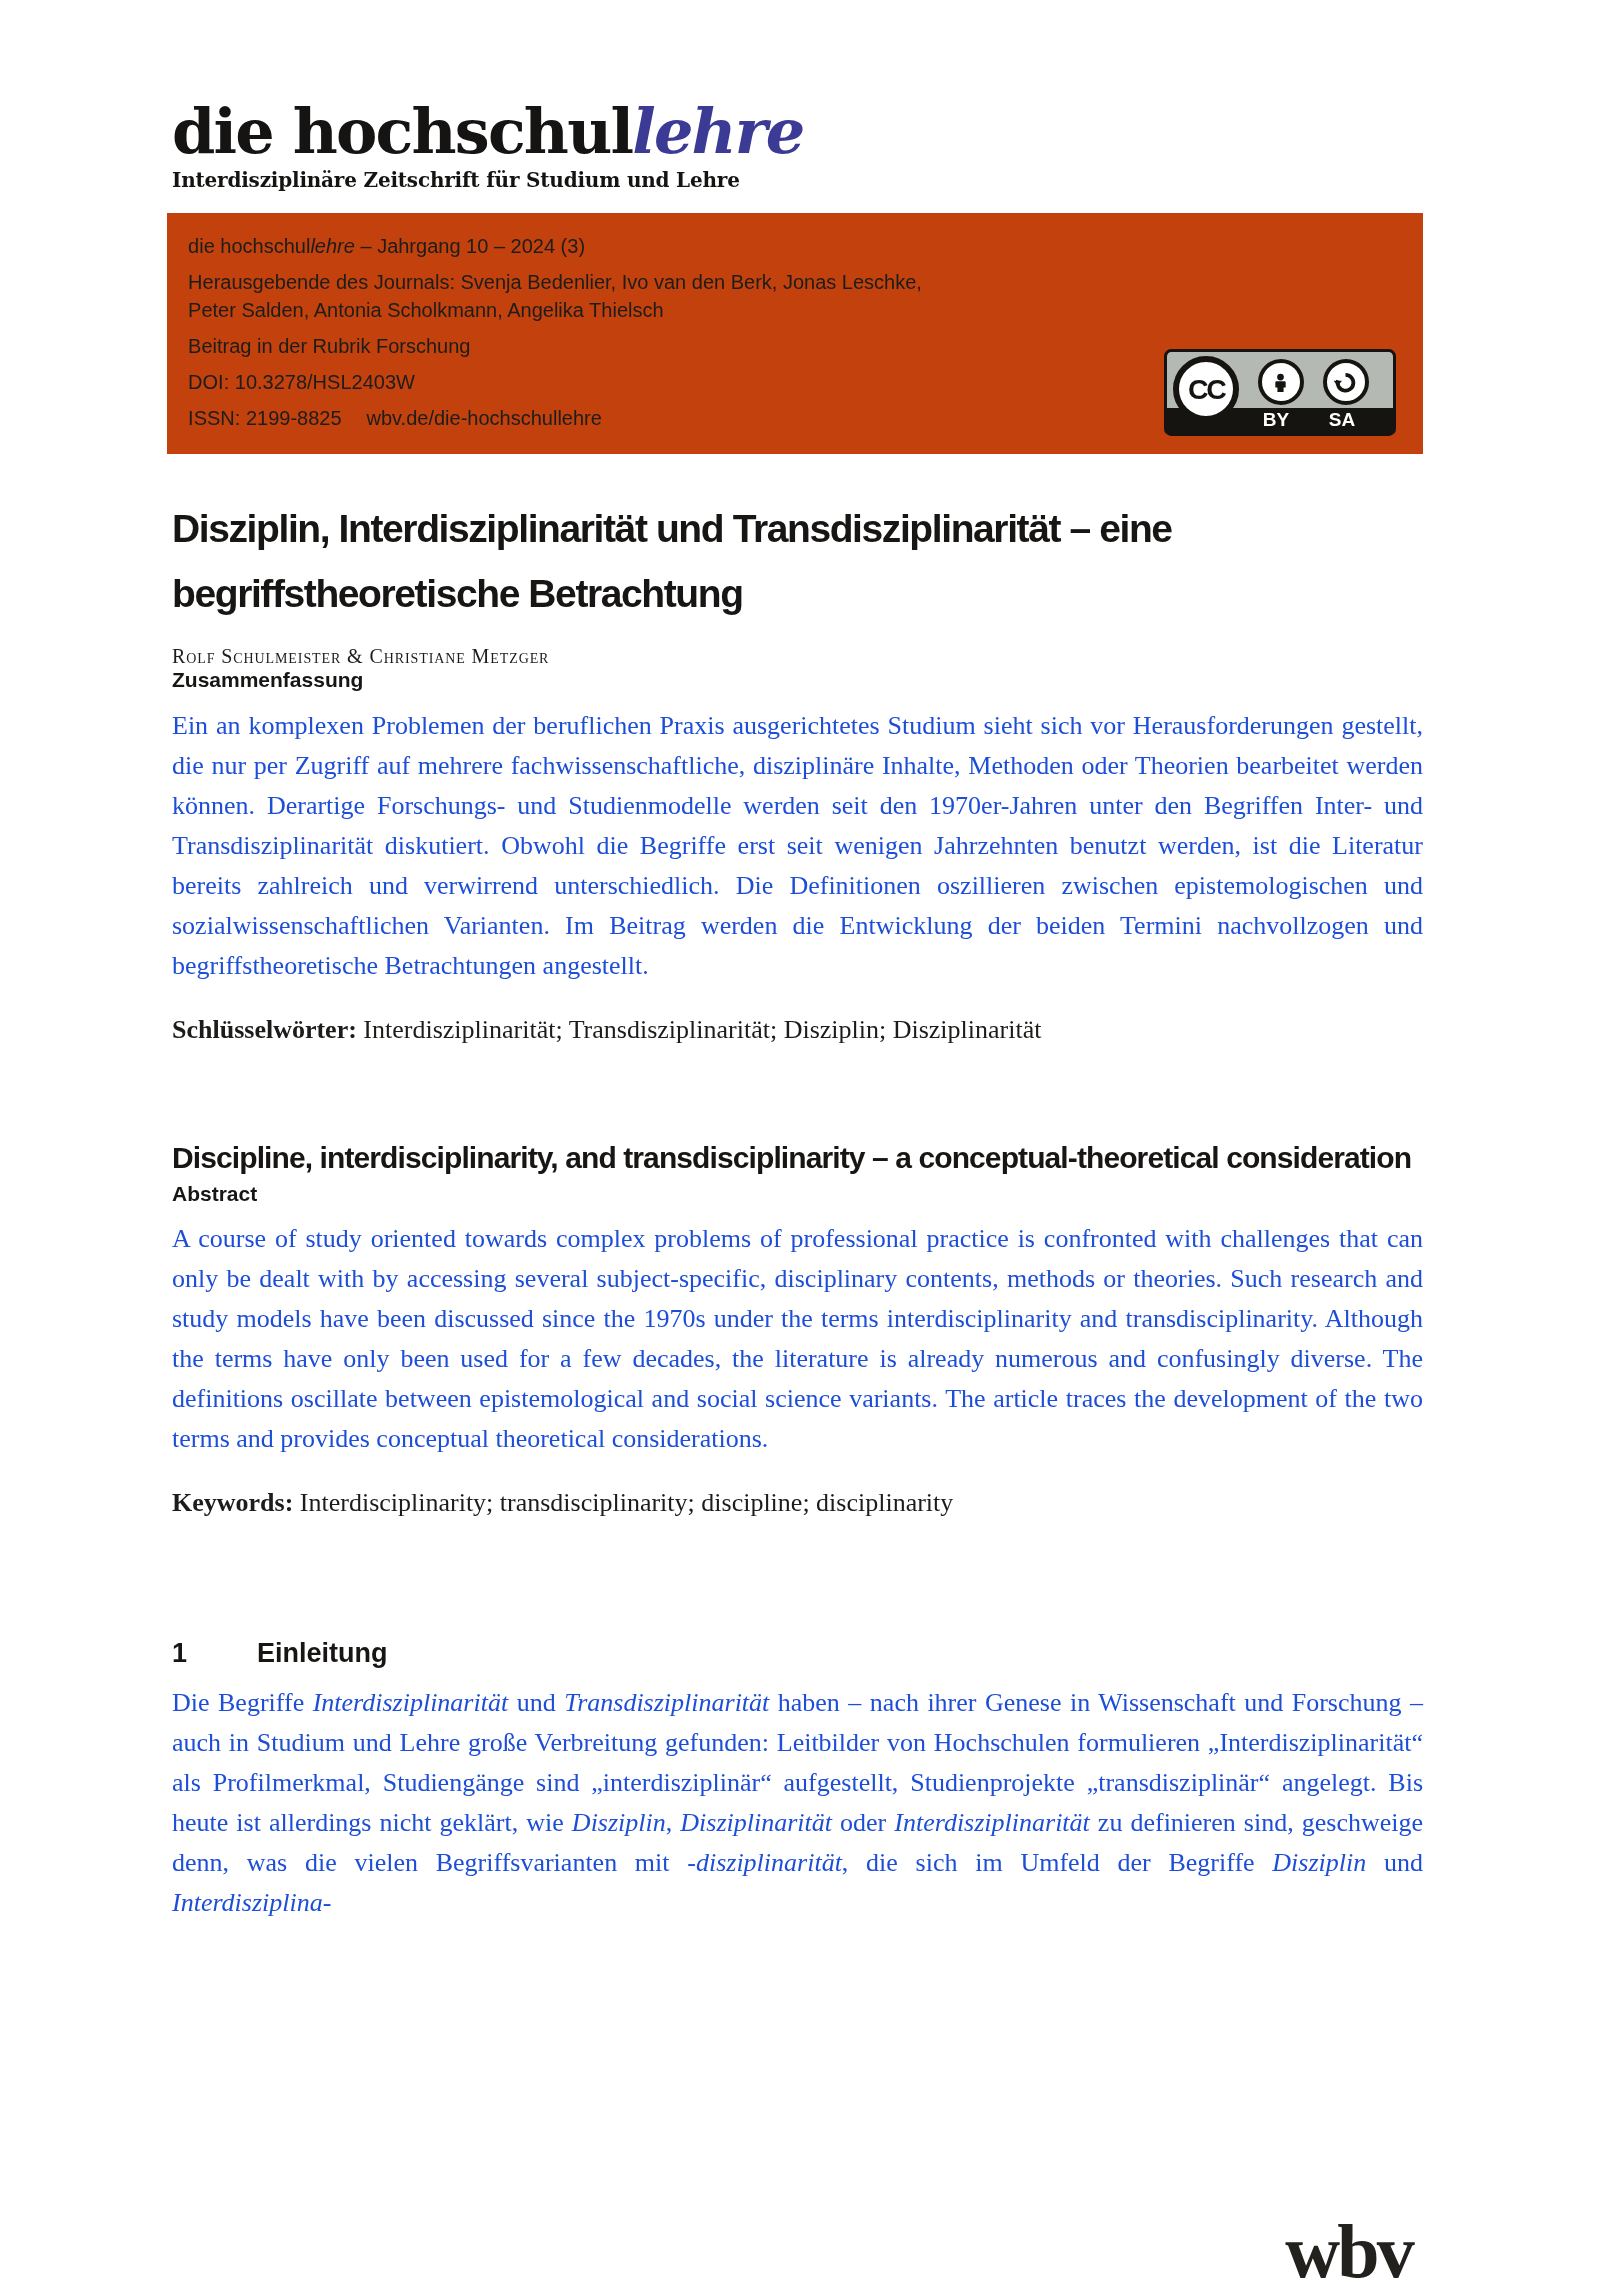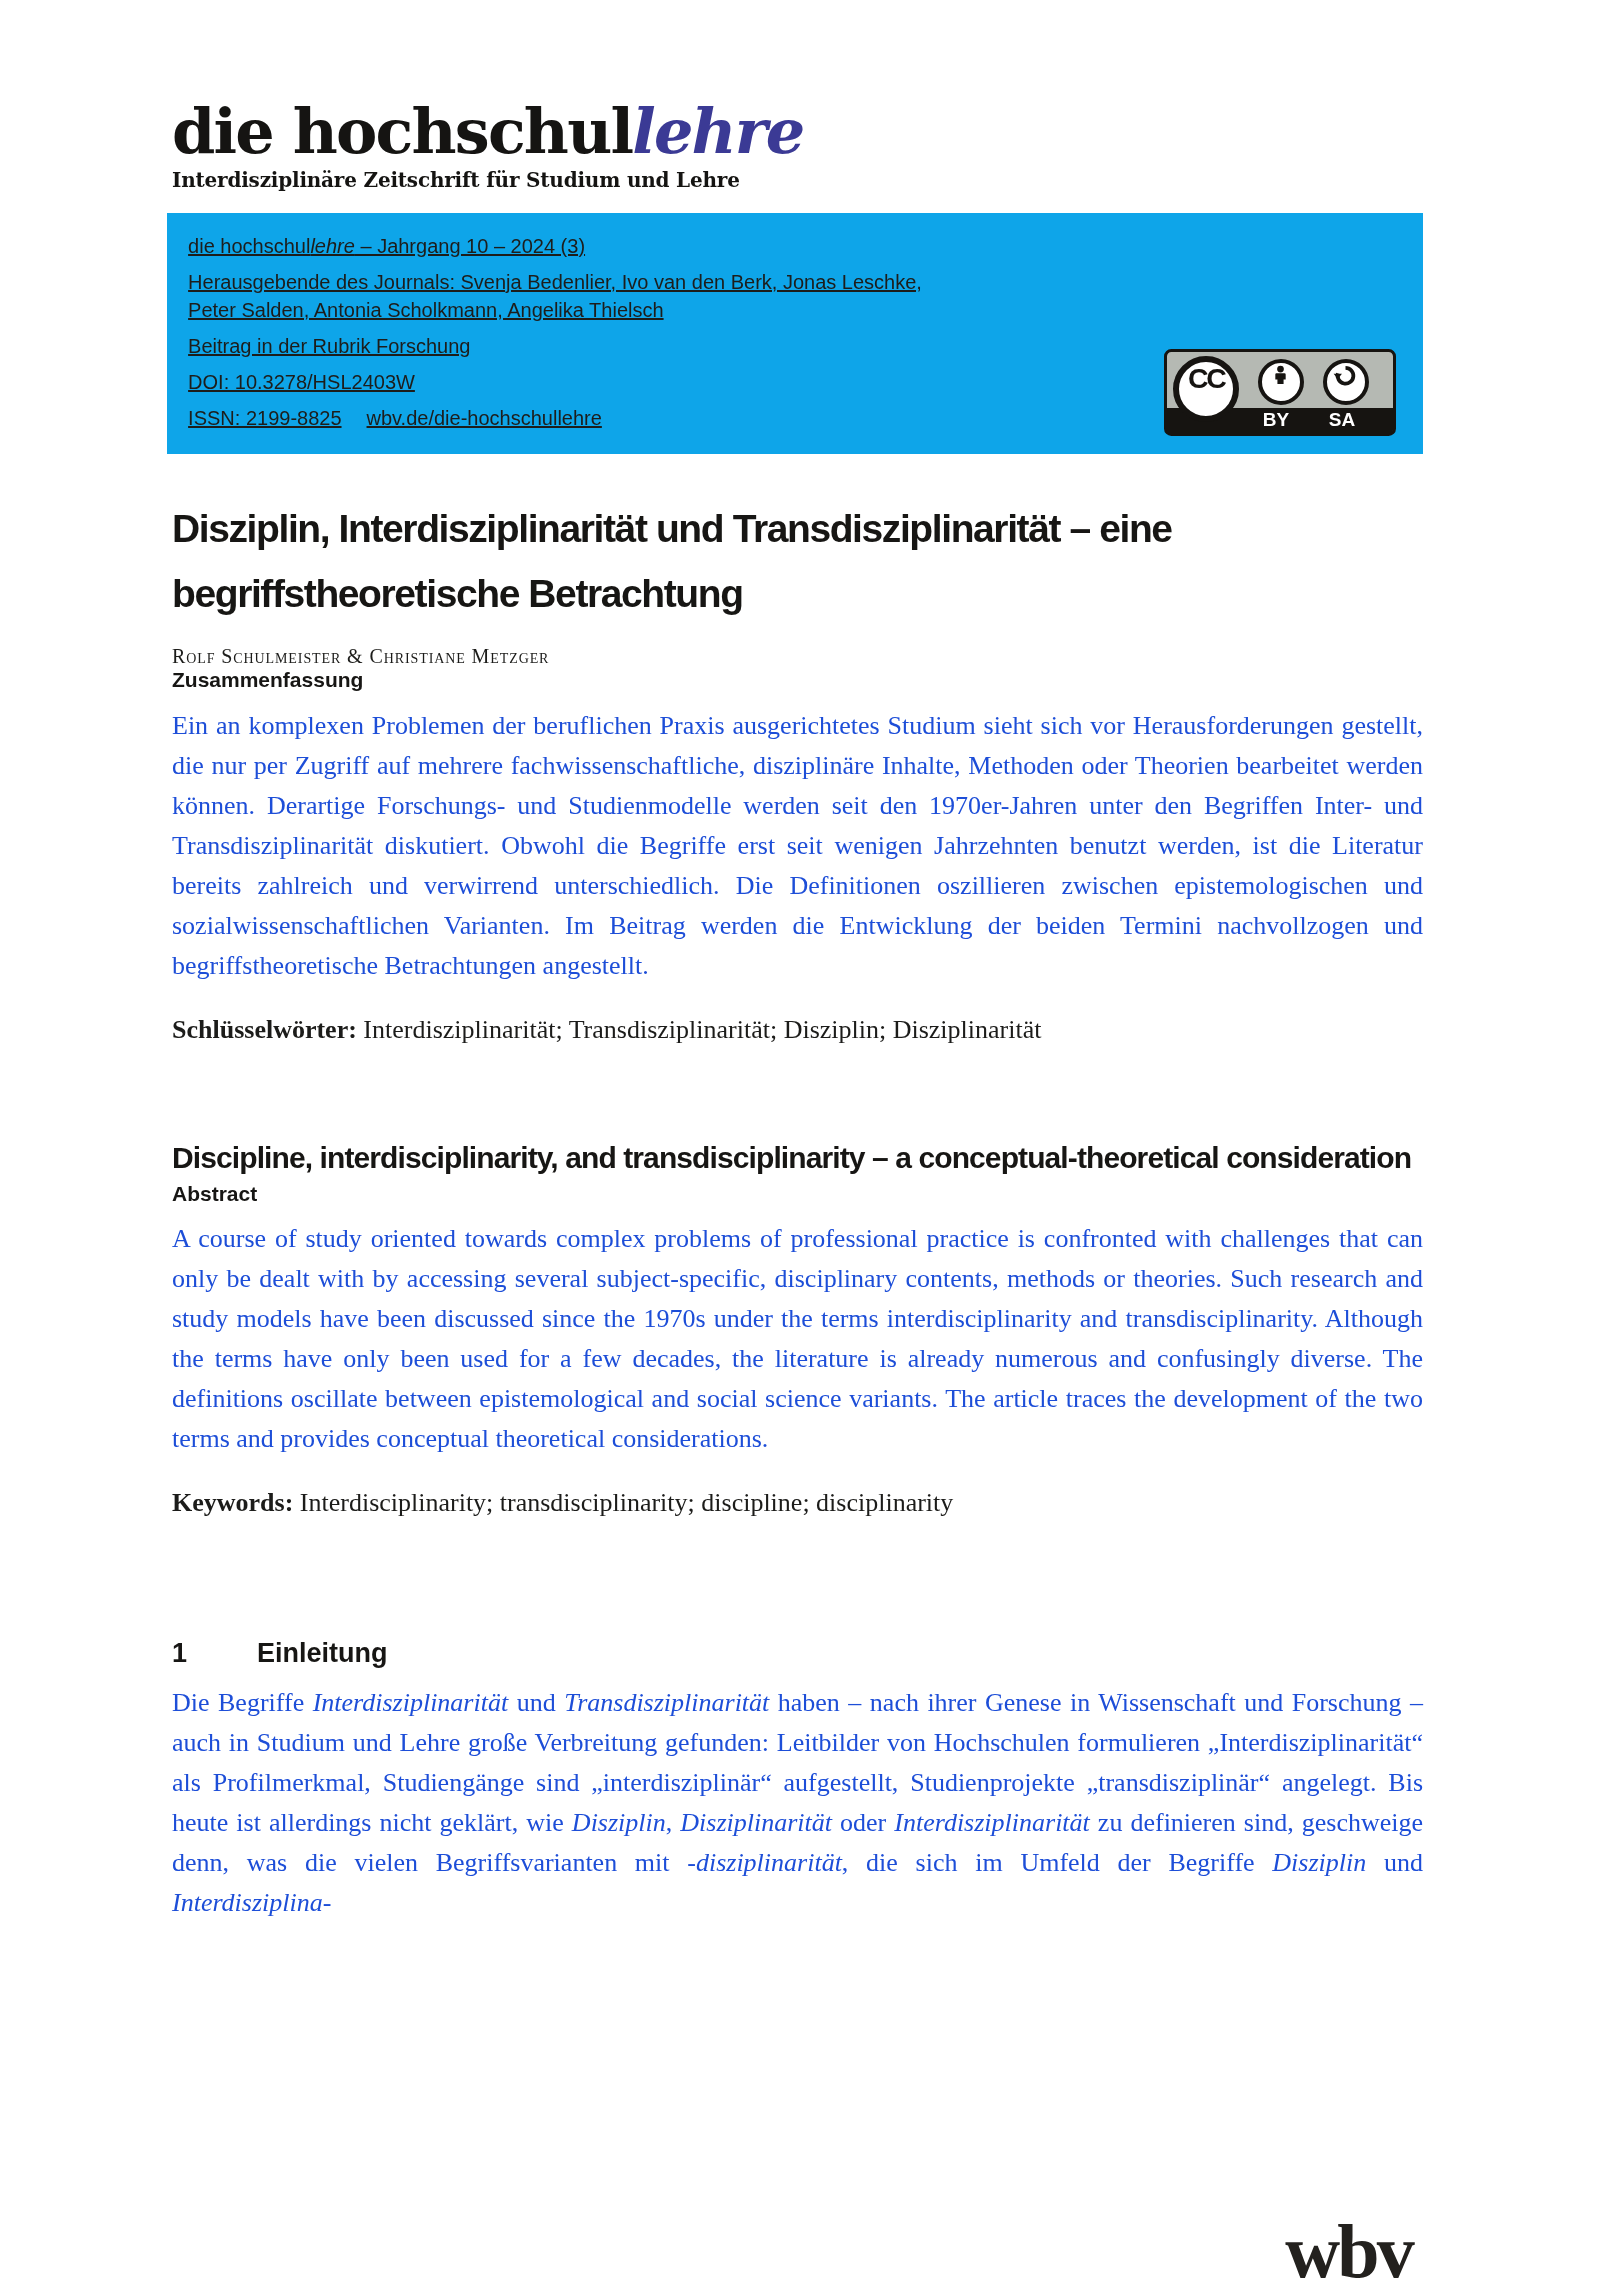--- a/index.html
+++ b/index.html
@@ -33,26 +33,25 @@
     margin-top:1.8px;
     color:#151412;
   }
   
   .info-box{
     position:relative;
     margin-top:21px;
     margin-left:-4.6px;
     width:1256px;
     box-sizing:border-box;
-    background:#0ea5e9;
+    background:#c2410c;
     padding:19px 20.7px 22px 20.7px;
     font-family:"Liberation Sans", sans-serif;
     font-size:20px;
     color:#1d1d1b;
-    text-decoration:underline;
   }
   .info-box p{margin:0;line-height:28px;font-weight:400;}
   .info-box p + p{margin-top:8px;}
   .info-box .line{display:block;}
   .issn-row .website{margin-left:25px;color:#1d1d1b;text-decoration:none;}
   
   .cc-badge{
     position:absolute;right:27.5px;bottom:17.4px;
     width:232px;height:87px;box-sizing:border-box;
     background:#b5b9b3;
@@ -62,21 +61,21 @@
   .cc-band{position:absolute;left:-0.5px;right:-0.5px;bottom:-0.5px;height:26px;background:#161411;border-radius:0 0 4.1px 4.1px;}
   .cc-label{
     position:absolute;bottom:1.4px;width:51px;text-align:center;
     color:#ffffff;font-family:"Liberation Sans", sans-serif;
     font-weight:700;font-size:19px;line-height:24px;
   }
   .cc-label.by{left:84px;}
   .cc-label.sa{left:150px;}
   .cc-circle{
     position:absolute;background:#ffffff;border:4.6px solid #161411;border-radius:50%;
-    display:flex;align-items:flex-start;justify-content:center;z-index:2;
+    display:flex;align-items:center;justify-content:center;z-index:2;
   }
   .cc-circle.main{left:6.4px;top:3.7px;width:54px;height:54px;border-width:6px;}
   .cc-circle.main span{
     font-family:"Liberation Sans", sans-serif;font-weight:700;
     font-size:28.5px;letter-spacing:-2.3px;color:#161411;
   }
   .cc-circle.person{left:91px;top:6.9px;width:38px;height:38px;}
   .cc-circle.share{left:156px;top:6.9px;width:38px;height:38px;}
   
   .title-de{

